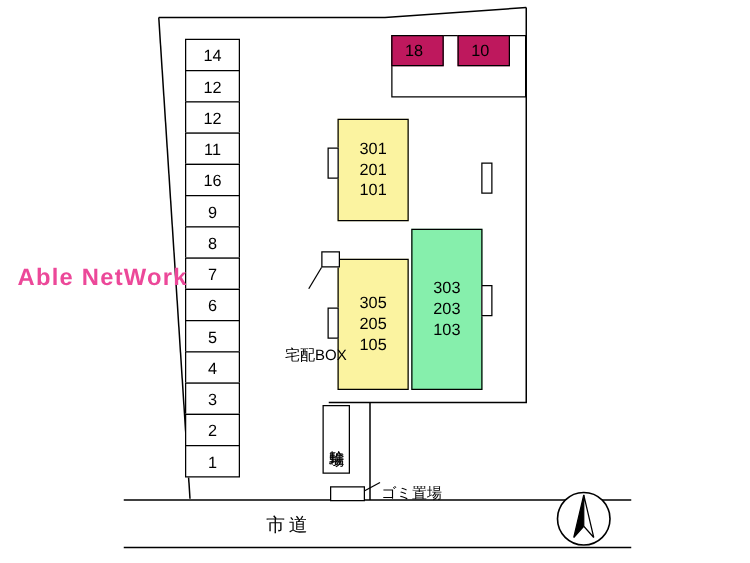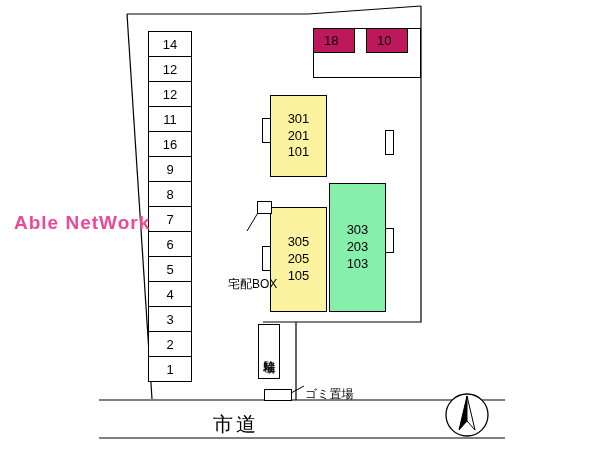--- a/index.html
+++ b/index.html
@@ -54,21 +54,21 @@
   }
   #delivery-box-rect{
     position:absolute;left:257px;top:201px;width:15px;height:13px;
     box-sizing:border-box;border:1px solid #000;background:#fff;
   }
   #watermark{
     position:absolute;left:14px;top:212px;font-size:19px;font-weight:bold;
     letter-spacing:1px;z-index:5;
   }
   #road-label{
-    position:absolute;left:213px;top:411px;font-size:20px;letter-spacing:3px;
+    position:absolute;left:213px;top:411px;font-size:15px;letter-spacing:3px;
   }
   svg{position:absolute;left:0;top:0;}
 </style>
 </head>
 <body>
 
 <div id="stage">
 
   <svg width="600" height="450" viewBox="0 0 600 450">
     <polyline points="127,14 152,399" fill="none" stroke="#000" stroke-width="1.2"></polyline>

